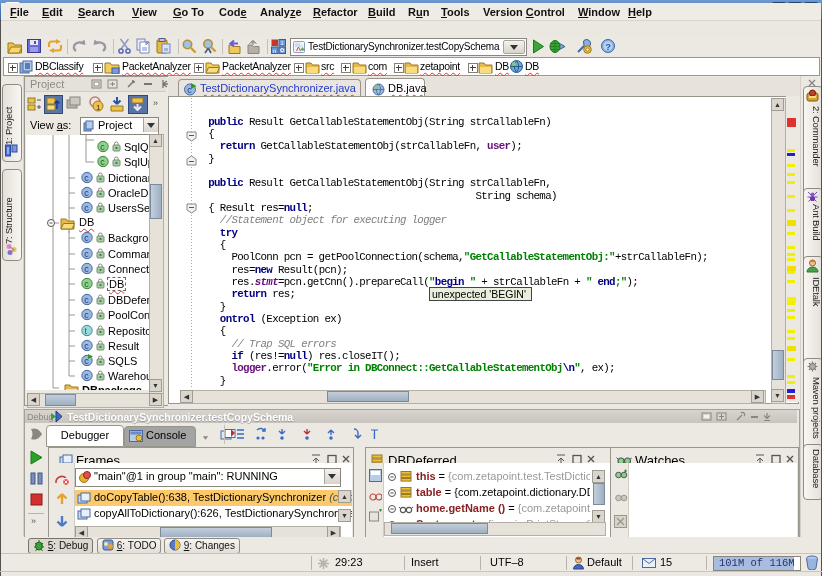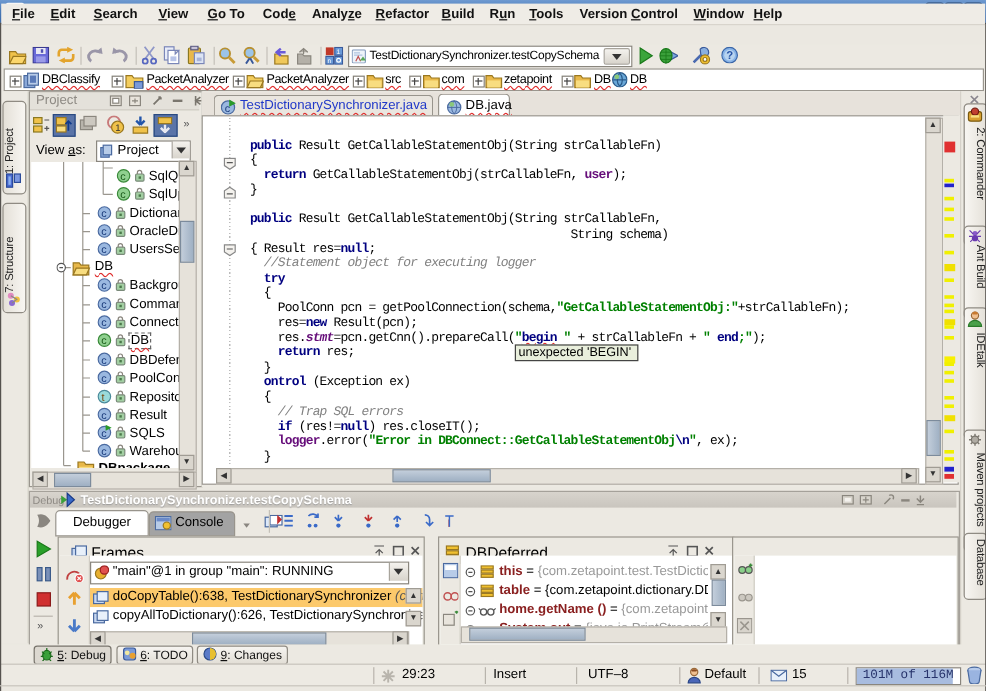--- a/index.html
+++ b/index.html
@@ -854,20 +854,33 @@
       <span class="abs" style="left:32px;top:48px;"><b style="color:#8a2020">System.out</b> = <span style="color:#999">{java.io.PrintStream@15</span></span>
     </div>
     <div class="sbarrow" style="left:226px;top:22px;">▲</div>
     <div class="sbthumb" style="left:227px;top:35px;width:10px;height:20px;"></div>
     <div class="sbarrow" style="left:226px;top:62px;">▼</div>
     <div class="sb" style="left:18px;top:74px;width:220px;height:12px;"></div>
     <div class="sbthumbH" style="left:25px;top:75px;width:95px;height:9px;"></div>
   </div>
 
   <div class="pnl" style="left:585px;top:37px;width:187px;height:91px;">
+    <div class="pnlhead">
+      <svg class="abs" style="left:5px;top:2px" width="16" height="12">
+          <circle cx="5" cy="7" r="3" fill="#8ad08a" stroke="#555" stroke-width="1.1"></circle>
+          <circle cx="11.5" cy="7" r="3" fill="#8ad08a" stroke="#555" stroke-width="1.1"></circle>
+          <path d="M8 7 h0.5 M2 5 L0.5 3.5 M14.5 5 L16 3.5" stroke="#555"></path>
+        </svg>
+      <span class="abs" style="left:24px;top:1px;">Watches</span>
+      <svg class="abs" style="left:144px;top:2px" width="40" height="11">
+        <path d="M5 10 v-6 m-3 3 l3-3 3 3 M1 1 h8" stroke="#555" fill="none"></path>
+        <rect x="17" y="1.5" width="8" height="8" fill="none" stroke="#555" stroke-width="1.3"></rect>
+        <path d="M32 2 l6 6 M38 2 l-6 6" stroke="#555" stroke-width="1.4"></path>
+      </svg>
+    </div>
     <div class="pnlwhite" style="left:1px;top:15px;right:1px;bottom:1px;"></div>
     <div class="abs" style="left:1px;top:15px;width:16px;height:74px;background:#ECE9E2;border-right:1px solid #d0ccc4;">
       <svg class="abs" style="left:2px;top:5px" width="14" height="12">
           <circle cx="4.5" cy="7" r="2.8" fill="#8ad08a" stroke="#555"></circle>
           <circle cx="10" cy="7" r="2.8" fill="#8ad08a" stroke="#555"></circle>
           <path d="M11 1 h3 m-1.5-1.5 v3" stroke="#3a8a3a" stroke-width="1.2" transform="translate(-1,2)"></path>
         </svg>
       <svg class="abs" style="left:2px;top:28px" width="14" height="12">
           <circle cx="4.5" cy="7" r="2.8" fill="#ccc8c0" stroke="#9a968e"></circle>
           <circle cx="10" cy="7" r="2.8" fill="#ccc8c0" stroke="#9a968e"></circle>

